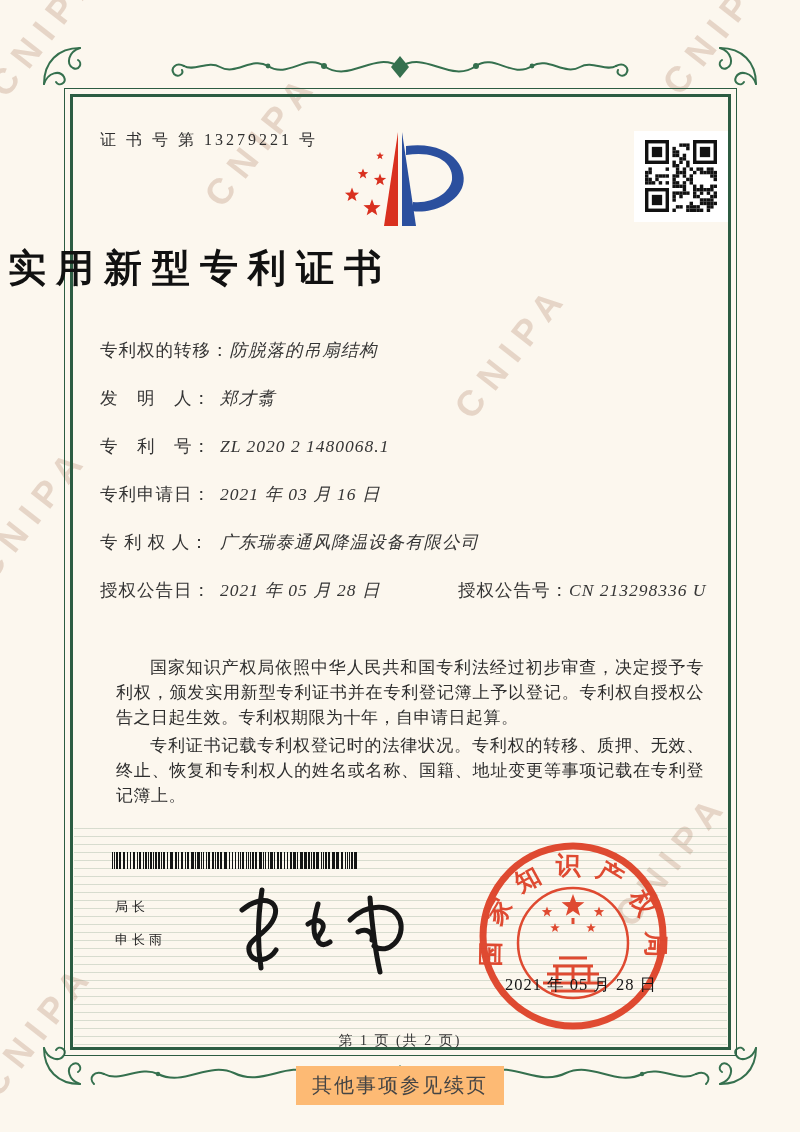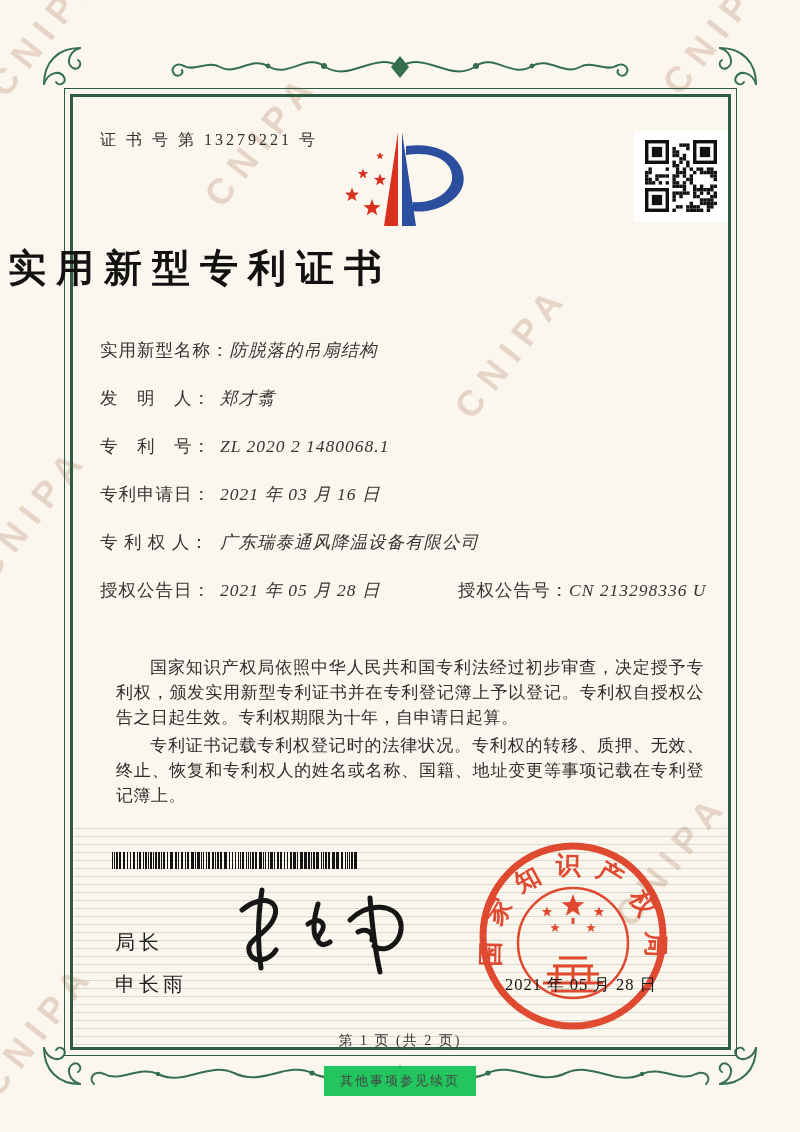--- a/index.html
+++ b/index.html
@@ -41,35 +41,35 @@
   .addr-lines{position:absolute;left:121px;top:0;line-height:26px;}
   .grant-pair2{position:absolute;left:358px;top:0;}
 
   .paras{position:absolute;left:100px;top:655px;width:604px;font-size:17px;
       color:#2e2e2e;line-height:25px;letter-spacing:.5px;text-align:justify;}
   .paras p{margin:0 0 3px 16px;text-indent:2em;}
 
   .barcode{position:absolute;left:112px;top:852px;height:17px;display:flex;}
   .barcode i{display:block;height:100%;background:#141414;}
 
-  .officer{position:absolute;left:115px;top:898px;font-size:20px;color:#222;
-      font-family:"Liberation Sans","DejaVu Sans",sans-serif;letter-spacing:4px;margin-top:31px;}
+  .officer{position:absolute;left:115px;top:898px;font-size:13px;color:#222;
+      font-family:"Liberation Sans","DejaVu Sans",sans-serif;letter-spacing:4px;}
   .officer div{margin-bottom:15px;}
   .sig{position:absolute;left:228px;top:876px;}
 
   .seal{position:absolute;left:477px;top:840px;width:192px;height:192px;}
   .seal-date{position:absolute;left:496px;top:974px;width:170px;text-align:center;
       font-size:16.5px;color:#161616;letter-spacing:1px;z-index:5;}
 
   .page-num{position:absolute;left:0;top:1032px;width:100%;text-align:center;
       font-size:14px;letter-spacing:2px;color:#333;}
 
   .band-bottom{position:absolute;left:80px;top:1058px;width:640px;height:32px;}
   .note-box{position:absolute;left:50%;top:1066px;transform:translateX(-50%);
-      background:#22c55e;padding:6px 16px;font-size:13px;letter-spacing:2px;color:#444;z-index:6;}
+      background:#fdba74;padding:6px 16px;font-size:20px;letter-spacing:2px;color:#444;z-index:6;}
 
   .orn-top{position:absolute;left:160px;top:46px;width:480px;height:42px;}
   .corner{position:absolute;width:42px;height:42px;}
   .c-tl{left:40px;top:44px;}
   .c-tr{right:40px;top:44px;transform:scaleX(-1);}
   .c-bl{left:40px;top:1046px;transform:scaleY(-1);}
   .c-br{right:40px;top:1046px;transform:scale(-1,-1);}
 </style>
 </head>
 <body>
@@ -291,21 +291,21 @@
         <rect x="51.42857142857142" y="68.57142857142857" width="3.4285714285714284" height="3.4285714285714284" fill="#111"></rect>
         <rect x="54.857142857142854" y="68.57142857142857" width="3.4285714285714284" height="3.4285714285714284" fill="#111"></rect>
         <rect x="61.71428571428571" y="68.57142857142857" width="3.4285714285714284" height="3.4285714285714284" fill="#111"></rect>
       </svg>
   </div>
 
   <div class="doc-title">实用新型专利证书</div>
 
   <div class="fields">
     <div class="frow">
-      <span class="f-label">实用新型名称：</span><span class="f-value">防脱落的吊扇结构</span>
+      <span class="f-label">专利权的转移：</span><span class="f-value">防脱落的吊扇结构</span>
     </div>
     <div class="frow">
       <span class="f-label">发　明　人：</span><span class="f-value">郑才翥</span>
     </div>
     <div class="frow">
       <span class="f-label">专　利　号：</span><span class="f-value">ZL 2020 2 1480068.1</span>
     </div>
     <div class="frow">
       <span class="f-label">专利申请日：</span><span class="f-value">2021 年 03 月 16 日</span>
     </div>

